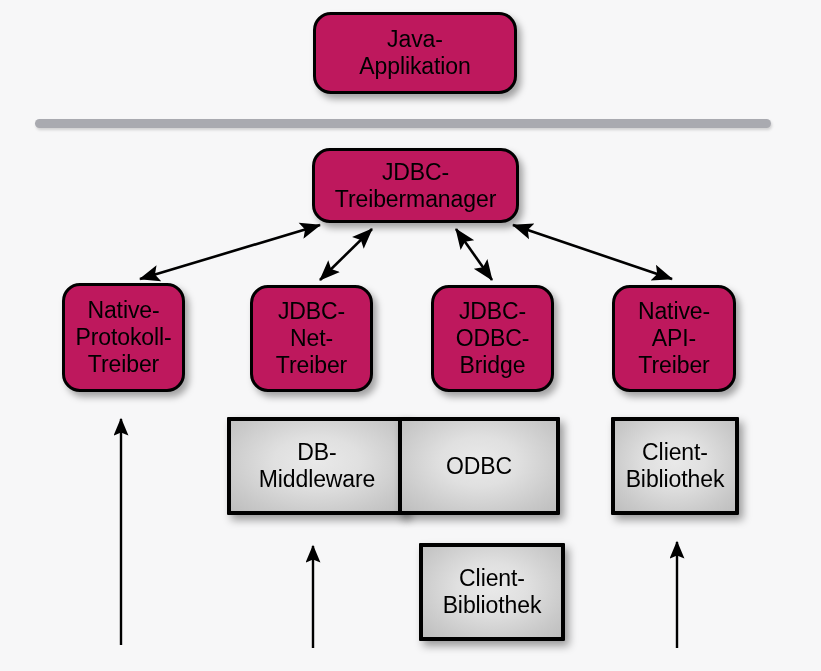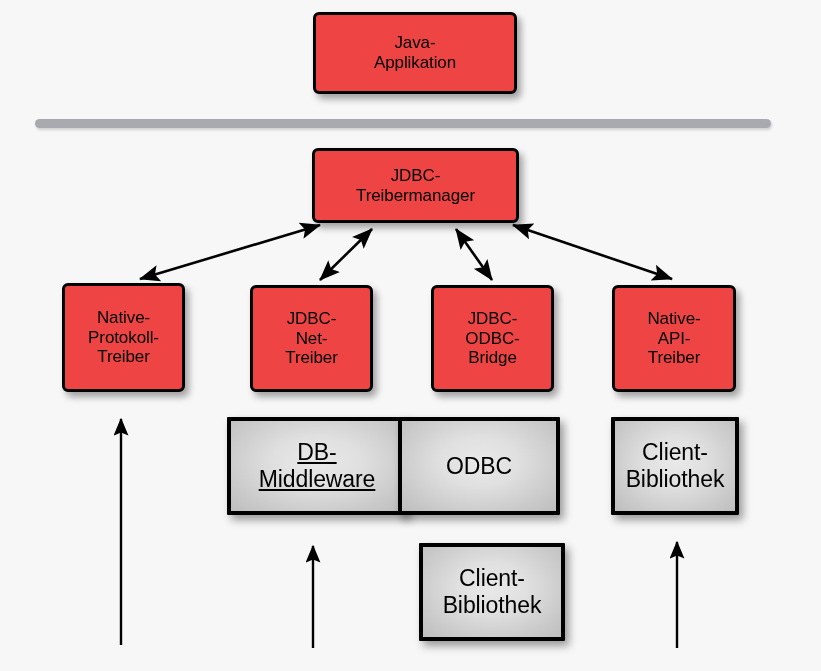--- a/index.html
+++ b/index.html
@@ -41,25 +41,25 @@
     text-align: center;
     color: #000;
     z-index: 3;
     line-height: 1.16;
     white-space: pre-line;
     letter-spacing: -0.1px;
   }
 
   
   .node.round {
-    background: #ef4444;
+    background: #be185d;
     border: 3.5px solid #000000;
-    border-radius: 6px;
+    border-radius: 18px;
     box-shadow: 4px 5px 7px rgba(0,0,0,0.35);
-    font-size: 17px;
+    font-size: 23px;
   }
 
   
   .node.graybox {
     background: radial-gradient(ellipse 78% 86% at 50% 45%,
                 #e9e9e9 0%, #e0e0e0 32%, #c9c9c9 70%, #b9b9b9 100%);
     border: 4px solid #000000;
     border-radius: 1px;
     box-shadow: 4px 5px 8px rgba(0,0,0,0.38);
     font-size: 23px;
@@ -140,21 +140,21 @@
 Treiber</div>
 
   <div class="node round" style="left:431px; top:285px; width:123px; height:107px;">JDBC-
 ODBC-
 Bridge</div>
 
   <div class="node round" style="left:612px; top:285px; width:124px; height:107px;">Native-
 API-
 Treiber</div>
 
-  <div class="node graybox" style="left:227px; top:417px; width:180px; height:98px;text-decoration:underline;">DB-
+  <div class="node graybox" style="left:227px; top:417px; width:180px; height:98px;">DB-
 Middleware</div>
 
   <div class="node graybox" style="left:398px; top:417px; width:162px; height:98px;">ODBC</div>
 
   <div class="node graybox" style="left:611px; top:417px; width:128px; height:98px;">Client-
 Bibliothek</div>
 
   <div class="node graybox" style="left:419px; top:543px; width:146px; height:98px;">Client-
 Bibliothek</div>
 

